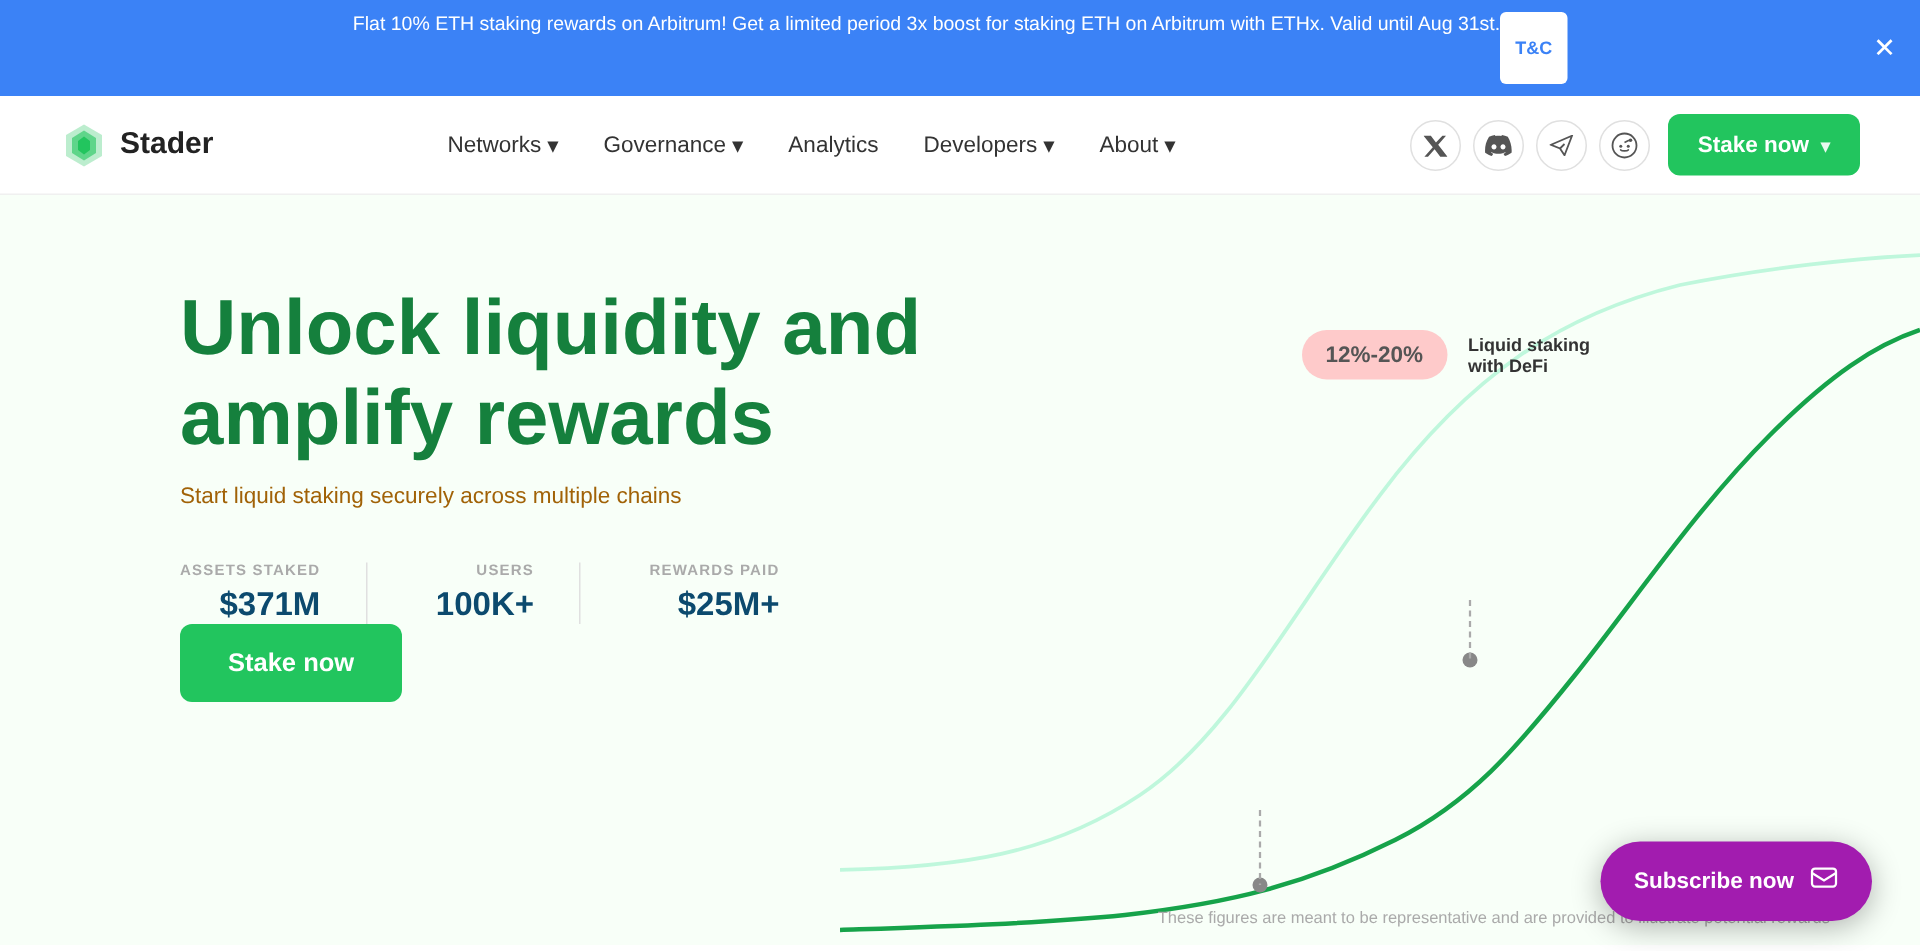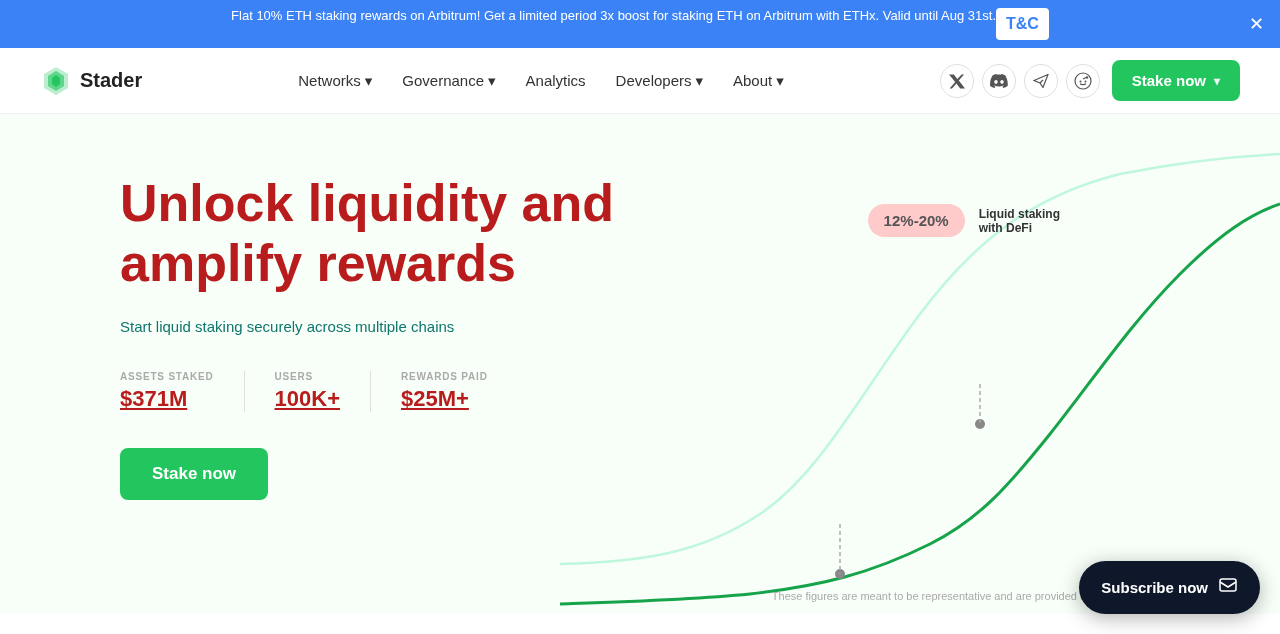--- a/index.html
+++ b/index.html
@@ -15,22 +15,22 @@
       display: flex;
       align-items: flex-start;
       justify-content: center;
       position: relative;
     }
     .tc-button {
       background: white;
       color: #3b82f6;
       border: none;
       border-radius: 4px;
-      padding: 7px 10px;
-      font-size: 16px;
+      padding: 17px 10px;
+      font-size: 12px;
       cursor: pointer;
       font-weight: 600;
     }
     .banner-close {
       position: absolute;
       right: 16px;
       top: 50%;
       transform: translateY(-50%);
       background: none;
       border: none;
@@ -129,53 +129,52 @@
       overflow: hidden;
     }
     .hero-content {
       max-width: 580px;
       position: relative;
       z-index: 2;
     }
     .hero-title {
       font-size: 52px;
       font-weight: 800;
-      color: #b91c1c;
+      color: #15803d;
       line-height: 1.15;
-      margin-bottom: 24px;
+      margin-bottom: 12px;
     }
     .hero-subtitle {
       font-size: 15px;
-      color: #0f766e;
+      color: #a16207;
       margin-bottom: 36px;
     }
     .stats {
       display: flex;
-      gap: 0;
-      margin-bottom: 36px;
+      gap: 16px;
+      text-align: right;
     }
     .stat-item {
       padding: 0 30px 0 0;
       border-right: 1px solid #e0e0e0;
       margin-right: 30px;
     }
     .stat-item:last-child { border-right: none; margin-right: 0; }
     .stat-label {
       font-size: 10px;
       font-weight: 700;
       color: #aaa;
       letter-spacing: 0.08em;
       text-transform: uppercase;
       margin-bottom: 4px;
     }
     .stat-value {
       font-size: 22px;
       font-weight: 700;
-      color: #b91c1c;
-      text-decoration: underline;
+      color: #0c4a6e;
     }
     .hero-stake-btn {
       background: #22c55e;
       color: white;
       border: none;
       padding: 16px 32px;
       border-radius: 8px;
       font-size: 17px;
       font-weight: 700;
       cursor: pointer;
@@ -236,22 +235,22 @@
       right: 60px;
       font-size: 11px;
       color: #aaa;
       z-index: 10;
     }
 
     
     .subscribe-btn {
       position: fixed;
       bottom: 20px;
-      right: 20px;
-      background: #0f172a;
+      right: 32px;
+      background: #a21caf;
       color: white;
       border: none;
       padding: 14px 22px;
       border-radius: 28px;
       font-size: 15px;
       font-weight: 600;
       cursor: pointer;
       display: flex;
       align-items: center;
       gap: 10px;

